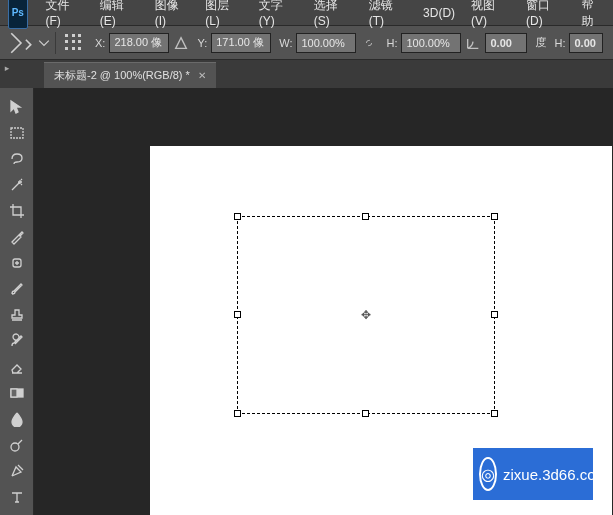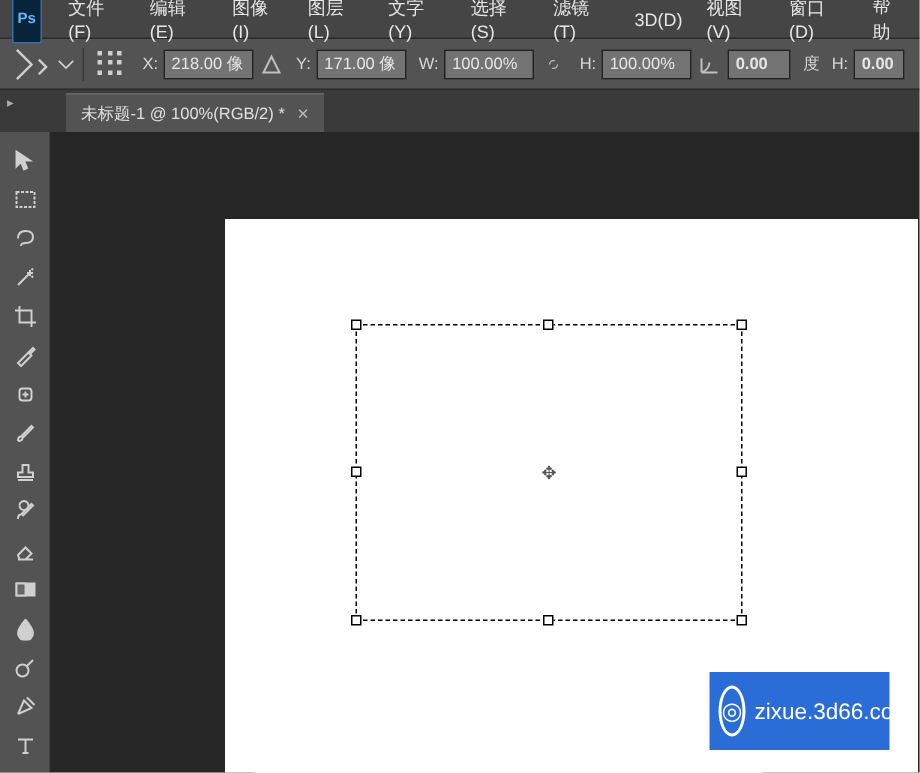--- a/index.html
+++ b/index.html
@@ -300,21 +300,21 @@
   </div>
   <input class="opt-input sm" value="0.00" style="">
   <span class="opt-label">度</span>
   <span class="opt-label">H:</span>
   <input class="opt-input sm" style="width: 34px;" value="0.00">
 </div>
 
 <div class="lefttab">▸</div>
 <div class="tabbar">
   <div class="doc-tab">
-    <span>未标题-1 @ 100%(RGB/2) *</span>
+    <span>未标题-2 @ 100%(RGB/8) *</span>
     <span class="close">✕</span>
   </div>
 </div>
 
 <div class="workspace">
   <div class="toolbox">
     <div class="tool">
         <svg viewBox="0 0 16 16">
           <path d="M2 2 L2 12 L5 9 L7 14 L9 13 L7 8 L11 8 Z" fill="#d0d0d0"></path>
         </svg>

